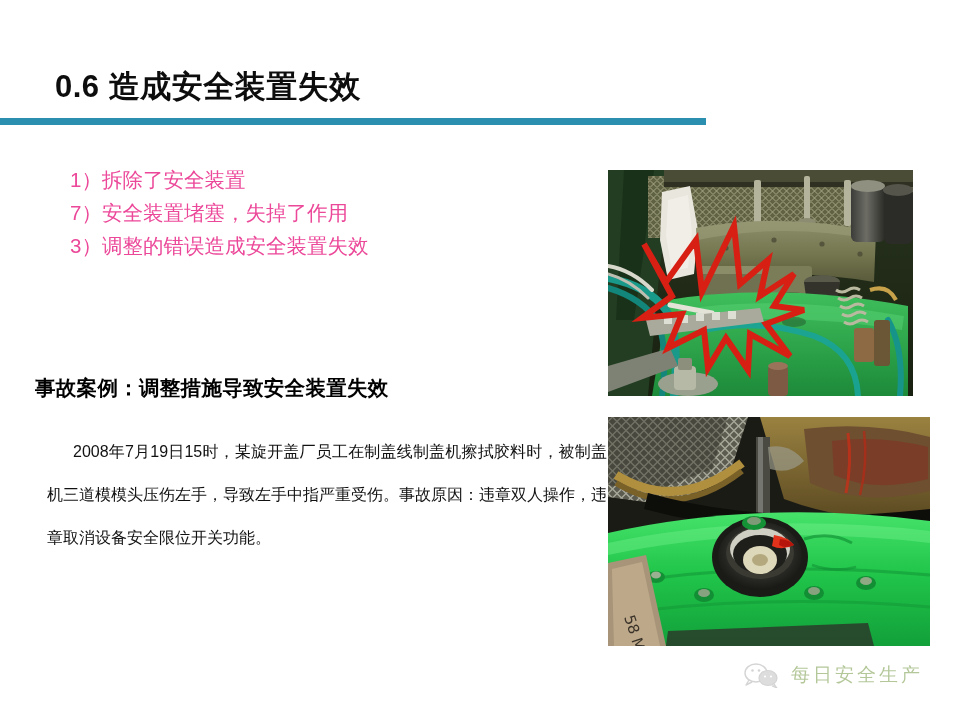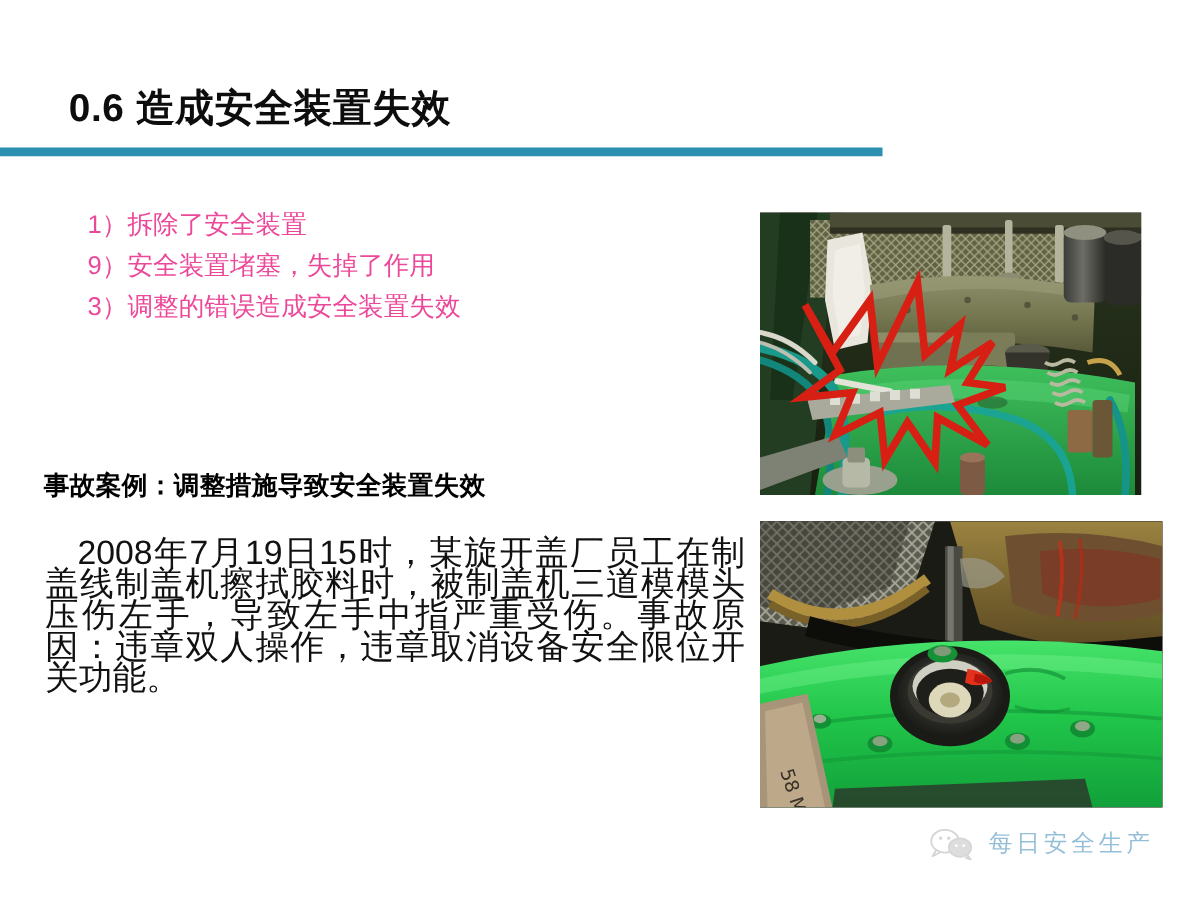--- a/index.html
+++ b/index.html
@@ -58,25 +58,25 @@
     font-size: 20.5px;
     font-weight: bold;
     color: #000000;
     white-space: nowrap;
     letter-spacing: 0.3px;
   }
 
   
   .case-body {
     position: absolute;
-    left: 36px;
+    left: 47px;
     top: 430px;
     width: 560px;
-    font-size: 27px;
-    line-height: 25px;
+    font-size: 16px;
+    line-height: 43px;
     color: #111111;
     text-indent: 26px;
     text-align: justify;
     text-justify: inter-ideograph;
   }
 
   
   .photo {
     position: absolute;
     overflow: hidden;
@@ -102,34 +102,34 @@
     left: 742px;
     top: 662px;
     display: flex;
     align-items: center;
     gap: 9px;
     opacity: 0.42;
   }
   .wm-logo { width: 40px; height: 26px; display: block; }
   .wm-text {
     font-size: 19px;
-    color: #0369a1;
+    color: #4d7c0f;
     letter-spacing: 3px;
     white-space: nowrap;
   }
 </style>
 </head>
 <body>
 
 <div class="slide-title">0.6 造成安全装置失效</div>
 <div class="title-rule"></div>
 
 <div class="bullet-list">
   <div class="bullet-item">1）拆除了安全装置</div>
-  <div class="bullet-item">9）安全装置堵塞，失掉了作用</div>
+  <div class="bullet-item">7）安全装置堵塞，失掉了作用</div>
   <div class="bullet-item">3）调整的错误造成安全装置失效</div>
 </div>
 
 <div class="case-heading">事故案例：调整措施导致安全装置失效</div>
 
 <div class="case-body">2008年7月19日15时，某旋开盖厂员工在制盖线制盖机擦拭胶料时，被制盖机三道模模头压伤左手，导致左手中指严重受伤。事故原因：违章双人操作，违章取消设备安全限位开关功能。</div>
 
 <div class="photo photo-top">
   <svg viewBox="0 0 305 226" preserveAspectRatio="none">
     <defs>

